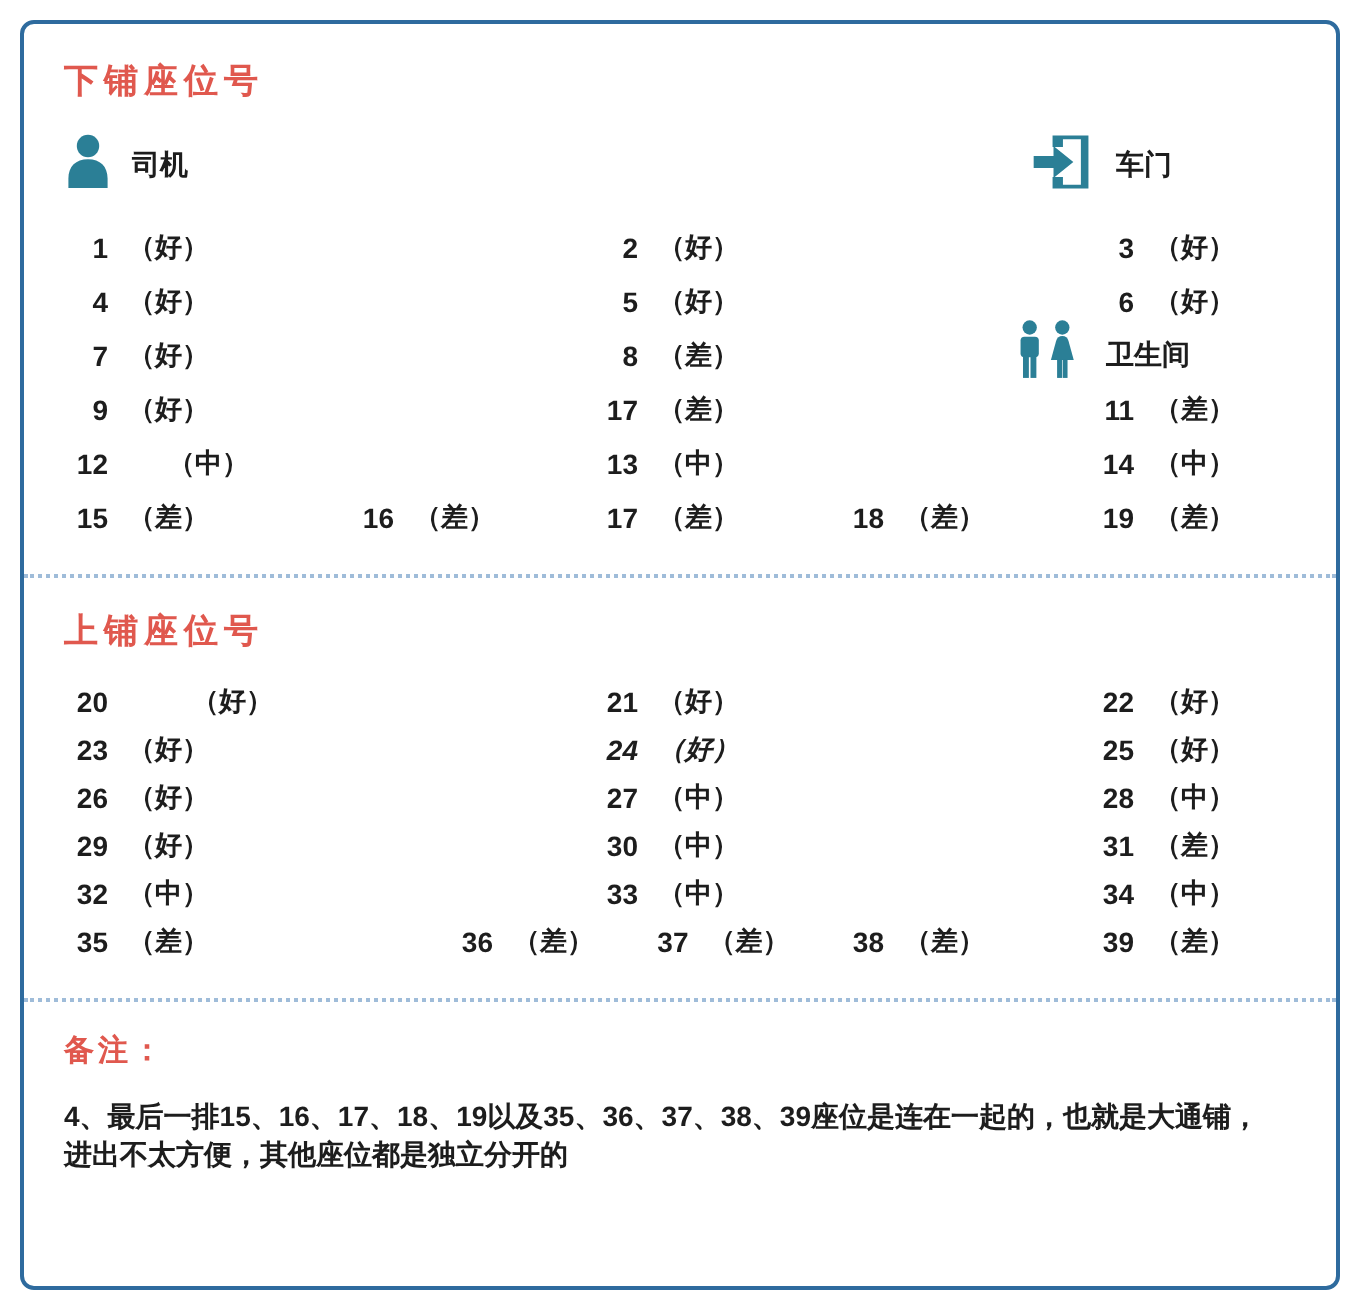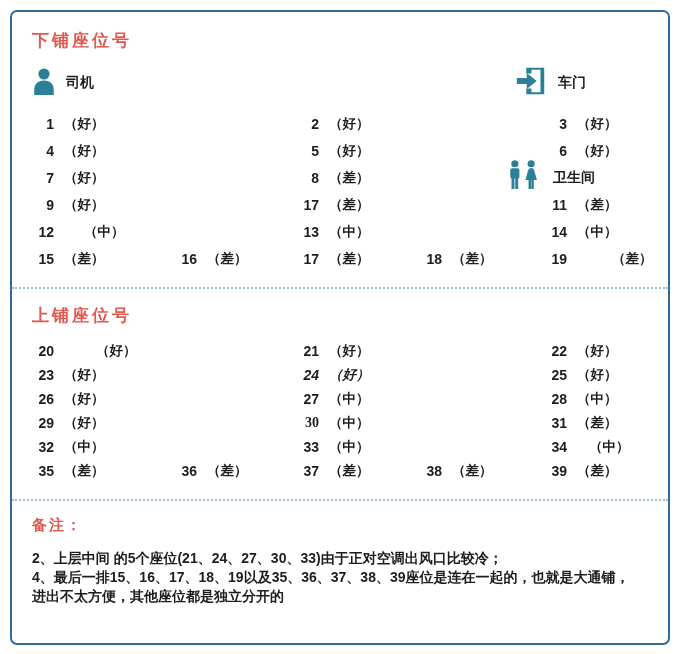--- a/index.html
+++ b/index.html
@@ -240,21 +240,21 @@
             <span class="rating">（差）</span>
           </div>
           <div class="seat" style="grid-area: 6 / 3;">
             <span class="num">17</span>
             <span class="rating">（差）</span>
           </div>
           <div class="seat" style="grid-area: 6 / 4;">
             <span class="num">18</span>
             <span class="rating">（差）</span>
           </div>
-          <div class="seat" style="grid-area: 6 / 5; gap: 35px;">
+          <div class="seat" style="grid-area: 6 / 5;">
             <span class="num">19</span>
             <span class="rating">（差）</span>
           </div>
         </div>
     </div>
 
     <hr class="dotted-divider divider-1">
 
     <div class="section">
       <h2 class="section-title upper-title">上铺座位号</h2>
@@ -292,67 +292,66 @@
             <span class="rating">（中）</span>
           </div>
           <div class="seat" style="grid-area: 3 / 5;">
             <span class="num">28</span>
             <span class="rating">（中）</span>
           </div>
           <div class="seat" style="grid-area: 4 / 1;">
             <span class="num">29</span>
             <span class="rating">（好）</span>
           </div>
-          <div class="seat" style="grid-area: 4 / 3; font-family: Liberation Serif, serif;">
+          <div class="seat" style="grid-area: 4 / 3;">
             <span class="num">30</span>
             <span class="rating">（中）</span>
           </div>
           <div class="seat" style="grid-area: 4 / 5;">
             <span class="num">31</span>
             <span class="rating">（差）</span>
           </div>
           <div class="seat" style="grid-area: 5 / 1;">
             <span class="num">32</span>
             <span class="rating">（中）</span>
           </div>
           <div class="seat" style="grid-area: 5 / 3;">
             <span class="num">33</span>
             <span class="rating">（中）</span>
           </div>
-          <div class="seat" style="grid-area: 5 / 5; gap: 12px;">
+          <div class="seat" style="grid-area: 5 / 5;">
             <span class="num">34</span>
             <span class="rating">（中）</span>
           </div>
           <div class="seat" style="grid-area: 6 / 1;">
             <span class="num">35</span>
             <span class="rating">（差）</span>
           </div>
-          <div class="seat" style="grid-area: 6 / 2;">
+          <div class="seat" style="grid-area: 6 / 2; justify-content: flex-end;">
             <span class="num">36</span>
             <span class="rating">（差）</span>
           </div>
-          <div class="seat" style="grid-area: 6 / 3;">
+          <div class="seat" style="grid-area: 6 / 3; justify-content: center;">
             <span class="num">37</span>
             <span class="rating">（差）</span>
           </div>
           <div class="seat" style="grid-area: 6 / 4;">
             <span class="num">38</span>
             <span class="rating">（差）</span>
           </div>
           <div class="seat" style="grid-area: 6 / 5;">
             <span class="num">39</span>
             <span class="rating">（差）</span>
           </div>
         </div>
     </div>
 
     <hr class="dotted-divider divider-2">
 
     <div class="section">
       <h3 class="notes-title">备注：</h3>
       <ul class="notes-list">
-        <li class="note-item">2、上层中间 的5个座位(21、24、27、30、33)由于正对空调出风口比较冷；</li>
         <li class="note-item">4、最后一排15、16、17、18、19以及35、36、37、38、39座位是连在一起的，也就是大通铺，进出不太方便，其他座位都是独立分开的</li>
       </ul>
     </div>
 
   </div>
 </div>
 
 </body></html>

